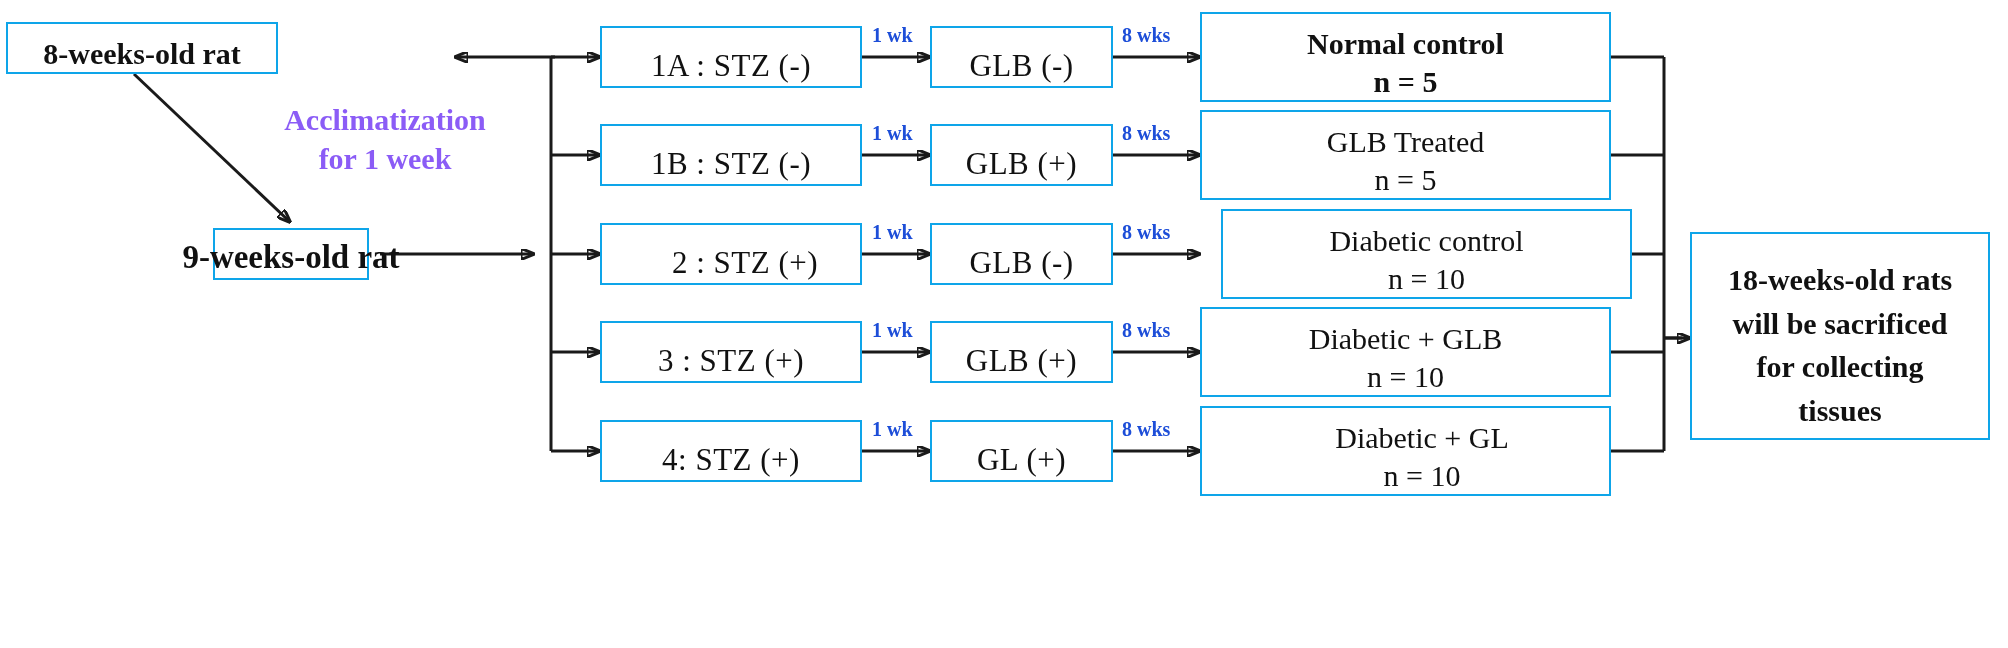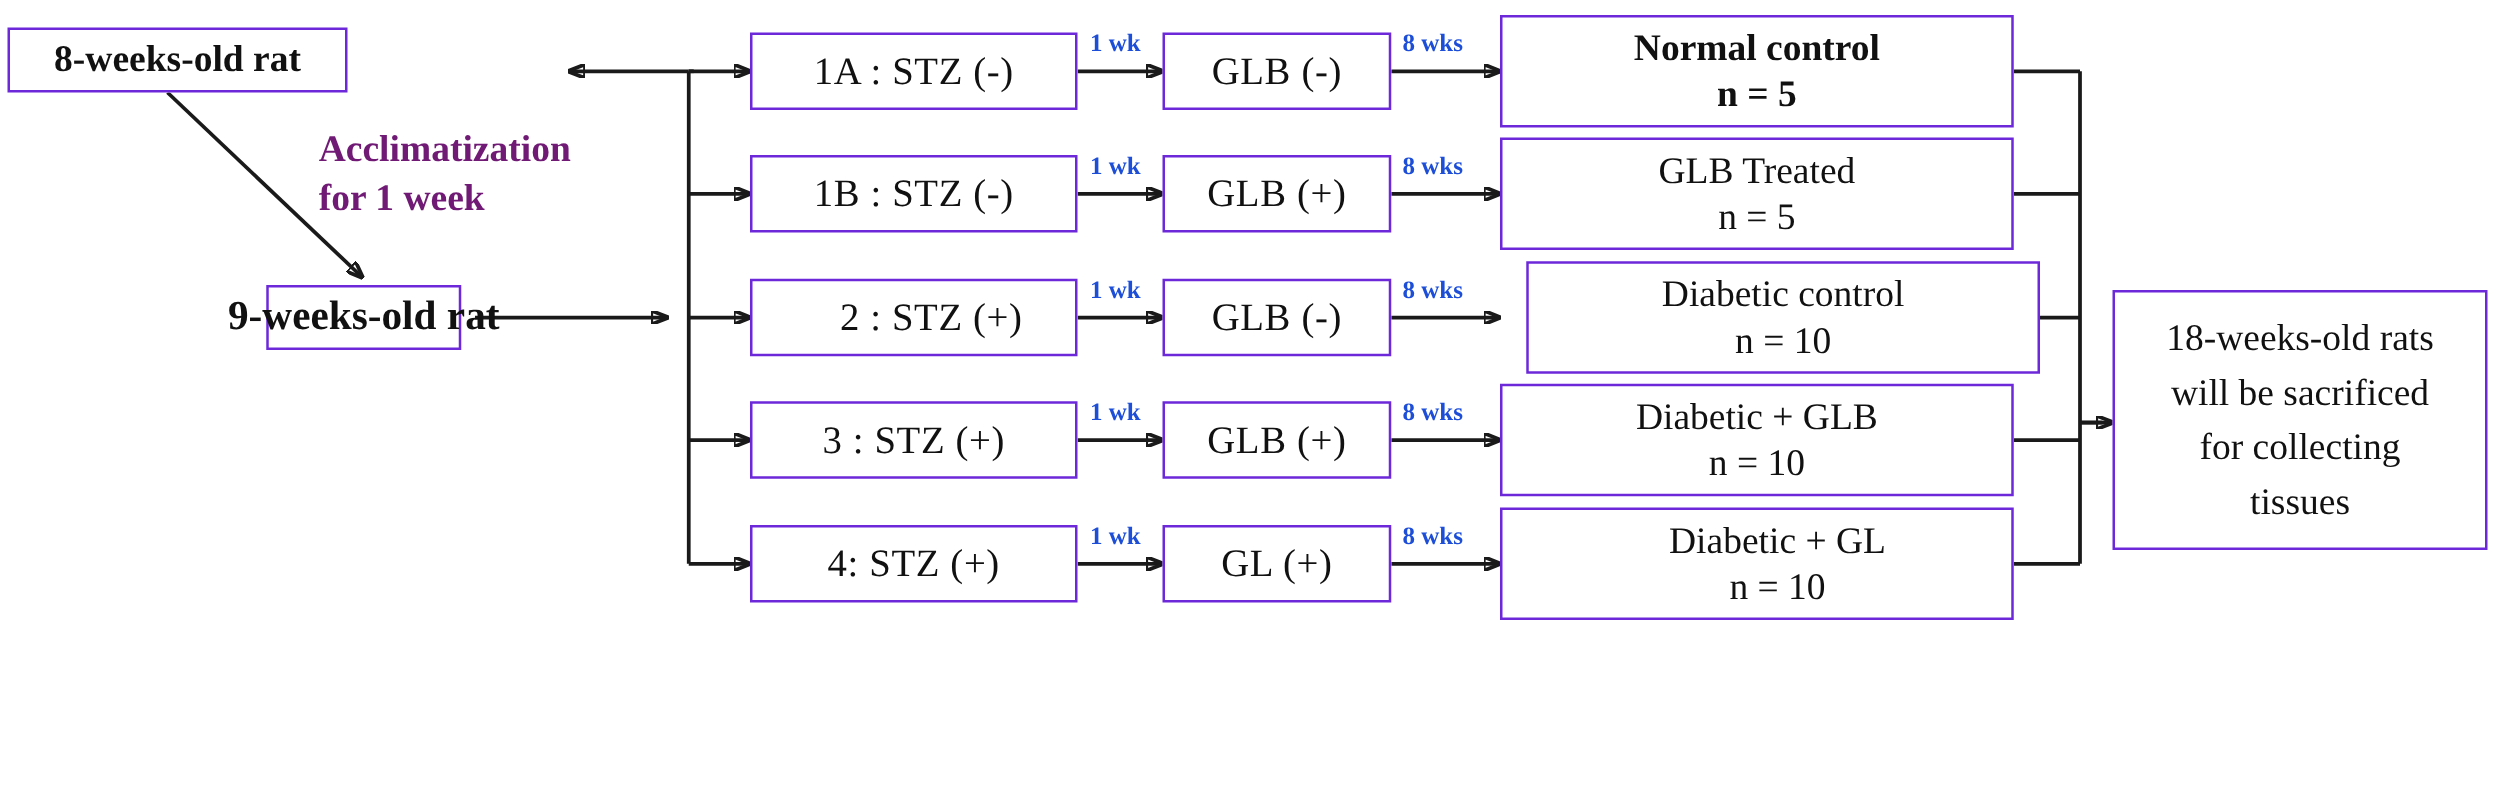--- a/index.html
+++ b/index.html
@@ -14,26 +14,26 @@
   #canvas {
     position: relative;
     width: 2008px;
     height: 648px;
     background: #ffffff;
     overflow: hidden;
   }
   .box {
     position: absolute;
     box-sizing: border-box;
-    border: 2px solid #6d28d9;
+    border: 2px solid #0ea5e9;
     background: #ffffff;
     display: flex;
     flex-direction: column;
     align-items: center;
-    justify-content: center;
+    justify-content: flex-end;
     text-align: center;
     line-height: 1.25;
     color: #111111;
   }
   .box .line {
     display: block;
     white-space: nowrap;
   }
   .box.start {
     font-size: 30px;
@@ -41,39 +41,39 @@
   }
   .box.stage {
     font-size: 31px;
     letter-spacing: 0.5px;
   }
   .box.outcome {
     font-size: 30px;
   }
   .box.final {
     font-size: 30px;
-    font-weight: normal;
+    font-weight: bold;
     line-height: 1.45;
     padding: 6px 10px;
   }
   .edge-label {
     position: absolute;
     font-family: "Liberation Serif", "DejaVu Serif", serif;
     font-size: 20px;
     font-weight: bold;
     color: #1d4ed8;
     white-space: nowrap;
   }
   .note {
     position: absolute;
     font-size: 30px;
     font-weight: bold;
-    text-align: left;
+    text-align: center;
     line-height: 1.3;
-    color: #701a75;
+    color: #8b5cf6;
     white-space: nowrap;
   }
   .note .line { display: block; }
   svg.wires {
     position: absolute;
     left: 0;
     top: 0;
     width: 2008px;
     height: 648px;
     pointer-events: none;

